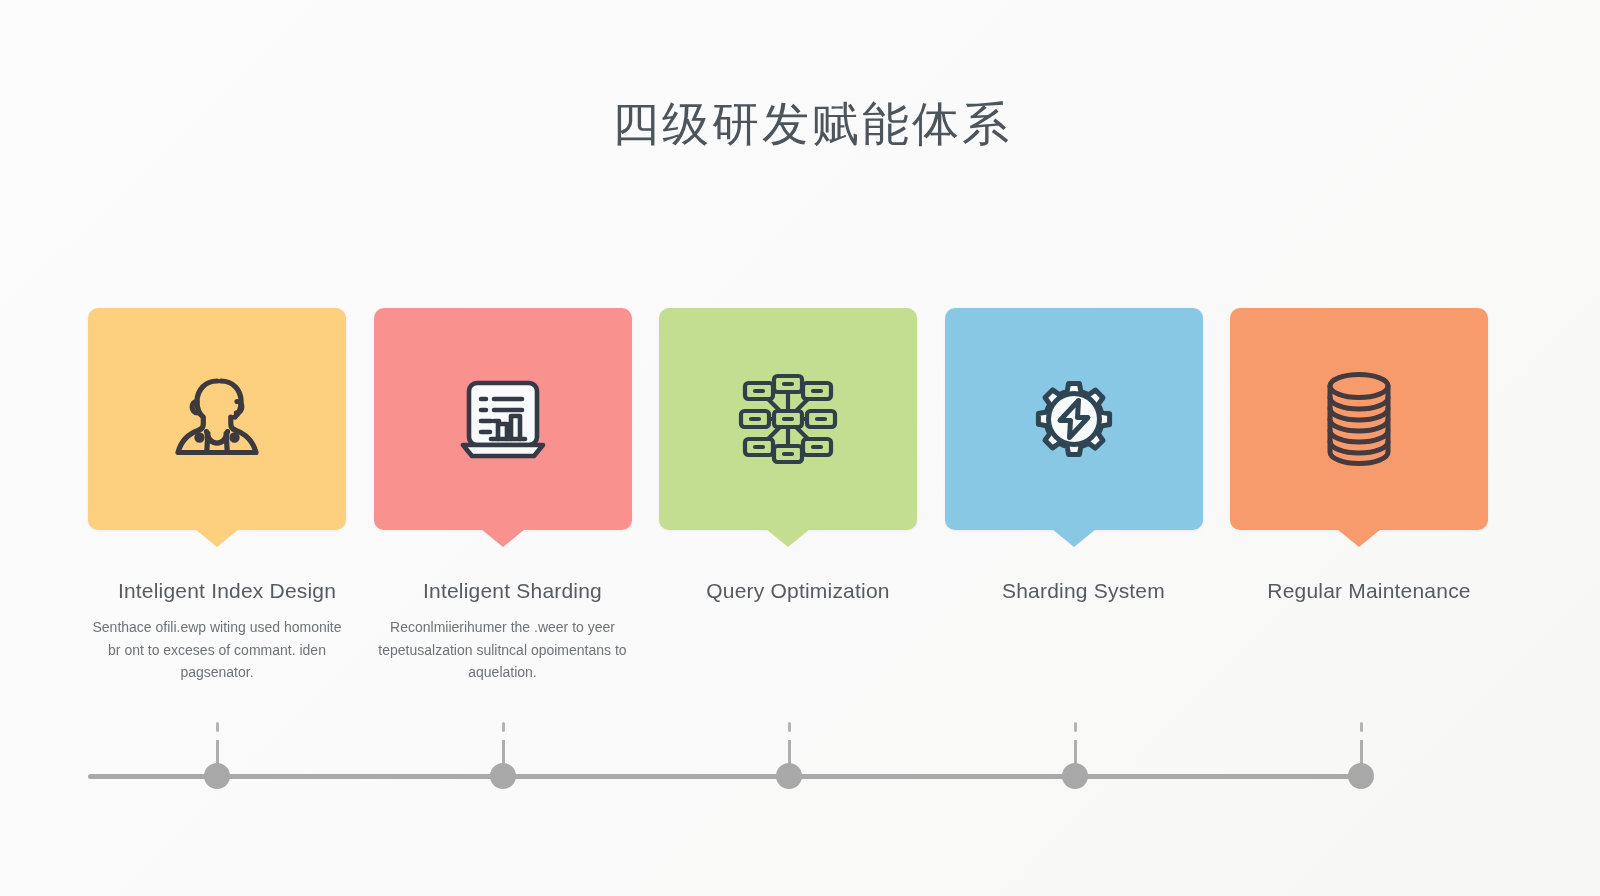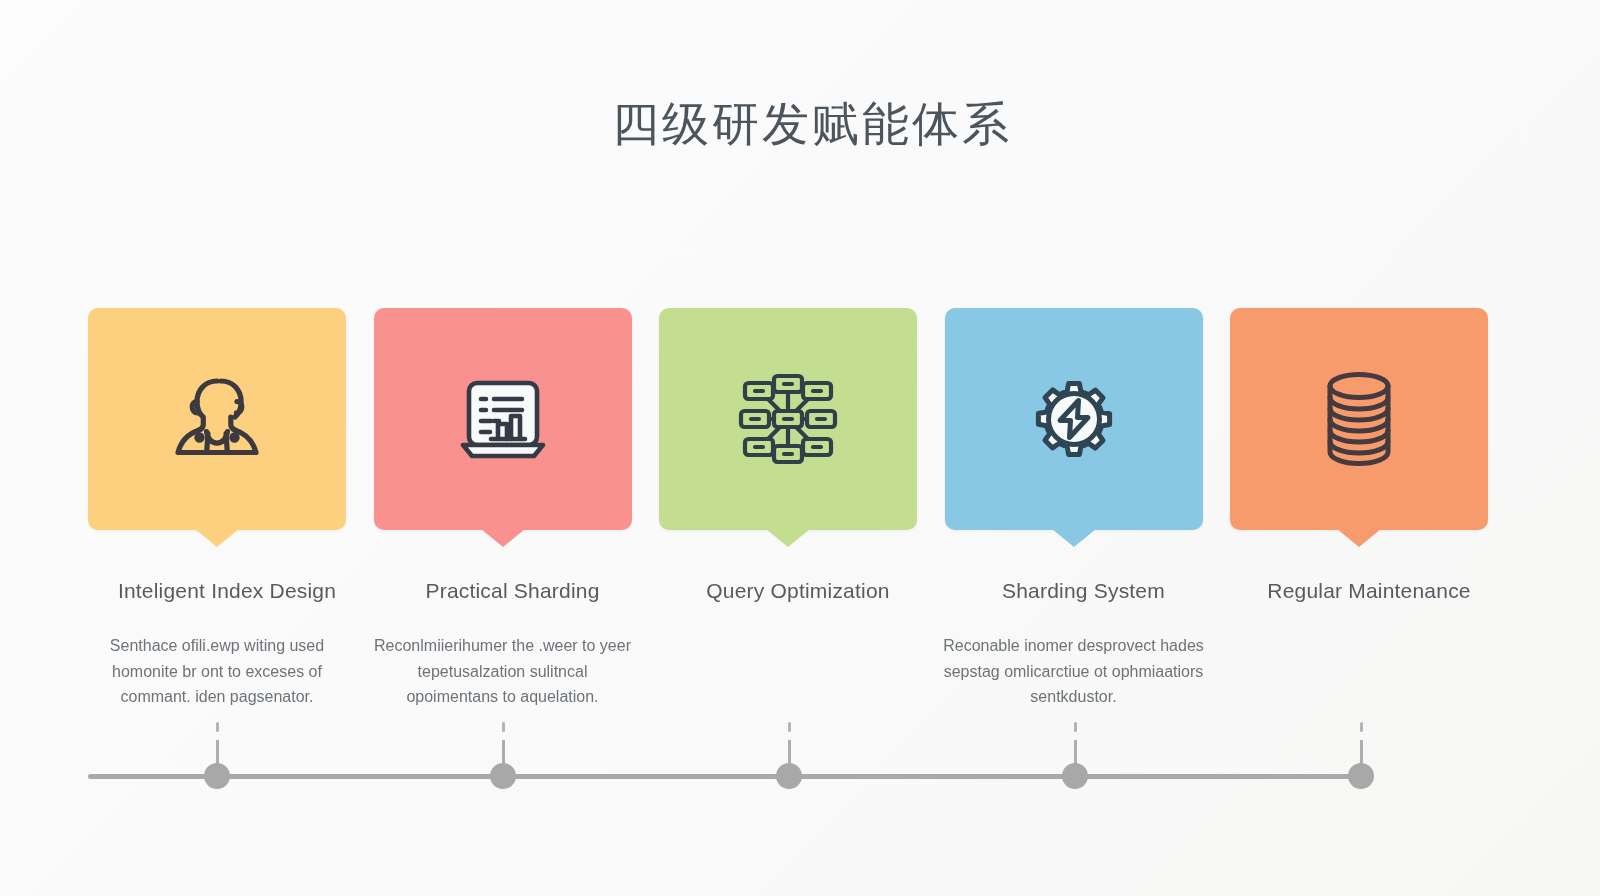--- a/index.html
+++ b/index.html
@@ -93,22 +93,22 @@
     font-size: 21px;
     font-weight: 400;
     color: #555b61;
     text-align: center;
     line-height: 1.25;
     letter-spacing: 0.2px;
     white-space: nowrap;
     margin-left: 20px;
   }
   .card-desc {
-    margin-top: 29px;
-    font-size: 16px;
+    margin-top: 12px;
+    font-size: 14px;
     line-height: 1.6;
     color: #6d7378;
     text-align: center;
     width: 262px;
   }
 
   
   .timeline {
     position: absolute;
     left: 88px;
@@ -200,21 +200,21 @@
               <rect x="16" y="14" width="68" height="62" rx="8" fill="#f8fafb"></rect>
               <path d="M10 76h80l-9 11H19z" fill="#f8fafb"></path>
               <path d="M28 30h5M28 41h5M28 52h10M28 63h9"></path>
               <path d="M41 30h28M41 41h28M41 52h5"></path>
               <path d="M45 70V55h9v15M58 70V47h9v23" fill="none"></path>
               <path d="M38 70h34"></path>
             </g>
           </svg>
         </div>
       </div>
-      <div class="card-title">Practical Sharding</div>
+      <div class="card-title">Inteligent Sharding</div>
       <div class="card-desc">Reconlmiierihumer the .weer to yeer tepetusalzation sulitncal opoimentans to aquelation.</div>
     </div>
 
     <div class="card-col">
       <div class="card-box" id="box2" style="background: rgb(195, 222, 144); color: rgb(195, 222, 144);">
         <div class="icon-holder">
           <svg width="104" height="104" viewBox="0 0 104 104" fill="none">
             <g stroke="#2f4049" stroke-width="4.2" stroke-linecap="round" stroke-linejoin="round">
               <path d="M52 24v28M52 52v28M24 52h56M52 52L28 28M52 52l24-24M52 52L28 76M52 52l24 24"></path>
               <rect x="38" y="9" width="28" height="16" rx="3.5" fill="#c3de90"></rect>
@@ -240,21 +240,20 @@
           <svg width="104" height="104" viewBox="0 0 104 104" fill="none">
             <g stroke="#2f4553" stroke-width="5" stroke-linecap="round" stroke-linejoin="round">
               <path fill="#f7fafb" d="M46.6 8h10.8l1.5 8.1a36 36 0 0 1 7.8 3.2l6.7-4.7 7.6 7.6-4.7 6.7a36 36 0 0 1 3.2 7.8l8.1 1.5v10.8l-8.1 1.5a36 36 0 0 1-3.2 7.8l4.7 6.7-7.6 7.6-6.7-4.7a36 36 0 0 1-7.8 3.2L57.4 79H46.6l-1.5-8.1a36 36 0 0 1-7.8-3.2l-6.7 4.7-7.6-7.6 4.7-6.7a36 36 0 0 1-3.2-7.8L16.4 48.8V38l8.1-1.5a36 36 0 0 1 3.2-7.8l-4.7-6.7 7.6-7.6 6.7 4.7a36 36 0 0 1 7.8-3.2z" transform="translate(0,8.5)"></path>
               <circle cx="52" cy="52" r="25.5" fill="#f7fafb"></circle>
               <path fill="#f7fafb" d="M56.5 33.5L38 53.5h10.5l-1 17 18.5-20H55.5z"></path>
             </g>
           </svg>
         </div>
       </div>
       <div class="card-title">Sharding System</div>
-      <div class="card-desc">Reconable inomer desprovect hades sepstag omlicarctiue ot ophmiaatiors sentkdustor.</div>
     </div>
 
     <div class="card-col">
       <div class="card-box" id="box4" style="background: rgb(248, 155, 108); color: rgb(248, 155, 108);">
         <div class="icon-holder">
           <svg width="100" height="104" viewBox="0 0 100 104" fill="none">
             <g stroke="#453a3e" stroke-width="5" stroke-linecap="round" stroke-linejoin="round" fill="none">
               <ellipse cx="50" cy="19" rx="29" ry="11.5"></ellipse>
               <path d="M21 19v66c0 6.4 13 11.5 29 11.5s29-5.1 29-11.5V19"></path>
               <path d="M21 30.5c0 6.4 13 11.5 29 11.5s29-5.1 29-11.5"></path>

